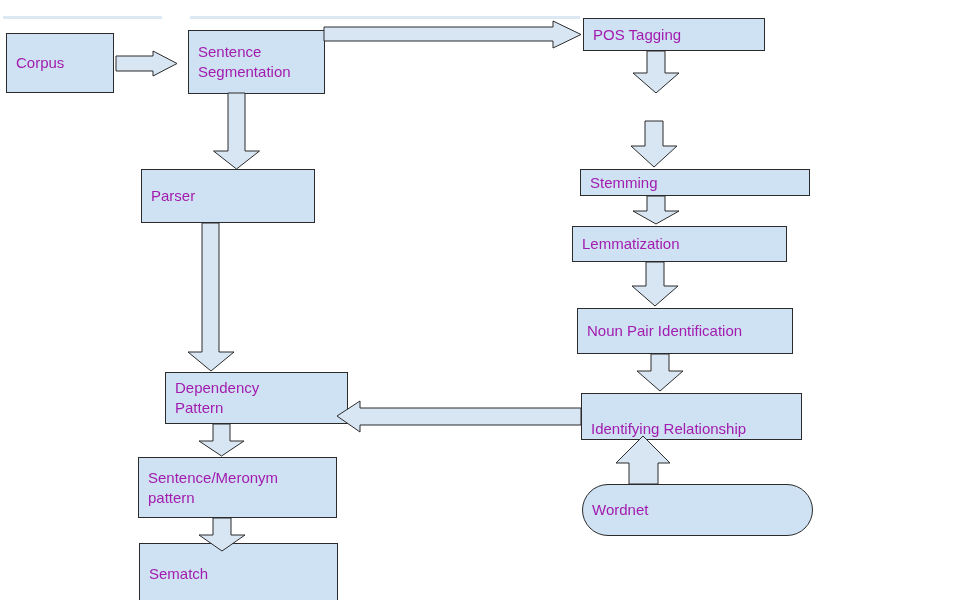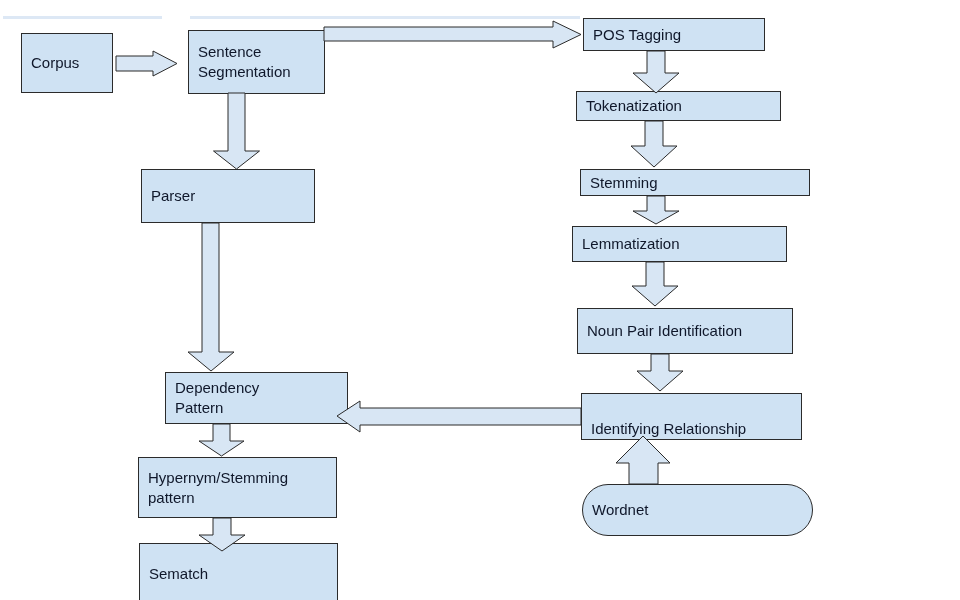--- a/index.html
+++ b/index.html
@@ -21,21 +21,21 @@
     background: #cfe2f3;
     border: 1px solid #2b2b2b;
     display: flex;
     align-items: center;
     padding-left: 9px;
     padding-right: 4px;
   }
   .node .label {
     font-size: 15px;
     line-height: 20px;
-    color: #0f172a;
+    color: #a21caf;
     white-space: pre-line;
   }
   .artifact-strip {
     position: absolute;
     height: 3px;
     background: #dde8f5;
   }
   svg.arrows {
     position: absolute;
     left: 0;
@@ -52,36 +52,33 @@
   }
 </style>
 </head>
 <body>
 
 <div id="canvas">
 
   <div class="artifact-strip" style="left:3px; top:16px; width:159px;"></div>
   <div class="artifact-strip" style="left:190px; top:16px; width:390px;"></div>
 
-  <div class="node" style="left:21px; top:33px; width:92px; height:60px;">
+  <div class="node" style="left:6px; top:33px; width:108px; height:60px;">
     <span class="label">Corpus</span>
   </div>
 
   <div class="node" style="left:188px; top:30px; width:137px; height:64px;">
     <span class="label">Sentence
 Segmentation</span>
   </div>
 
   <div class="node" style="left:583px; top:18px; width:182px; height:33px;">
     <span class="label">POS Tagging</span>
   </div>
 
-  <div class="node" style="left:576px; top:91px; width:205px; height:30px;">
-    <span class="label">Tokenatization</span>
-  </div>
 
   <div class="node" style="left:580px; top:169px; width:230px; height:27px;">
     <span class="label">Stemming</span>
   </div>
 
   <div class="node" style="left:572px; top:226px; width:215px; height:36px;">
     <span class="label">Lemmatization</span>
   </div>
 
   <div class="node" style="left:577px; top:308px; width:216px; height:46px;">
@@ -99,21 +96,21 @@
   <div class="node" style="left:165px; top:372px; width:183px; height:52px;">
     <span class="label">Dependency
 Pattern</span>
   </div>
 
   <div class="node" style="left:141px; top:169px; width:174px; height:54px;">
     <span class="label">Parser</span>
   </div>
 
   <div class="node" style="left:138px; top:457px; width:199px; height:61px;">
-    <span class="label">Hypernym/Stemming
+    <span class="label">Sentence/Meronym
 pattern</span>
   </div>
 
   <div class="node" style="left:139px; top:543px; width:199px; height:62px;">
     <span class="label">Sematch</span>
   </div>
 
   <svg class="arrows" viewBox="0 0 960 600" xmlns="http://www.w3.org/2000/svg">
     <polygon points="116,56 153,56 153,51 177,63.5 153,76 153,71 116,71"></polygon>
     <polygon points="324,27 553,27 553,21 581,34.5 553,48 553,41 324,41"></polygon>

